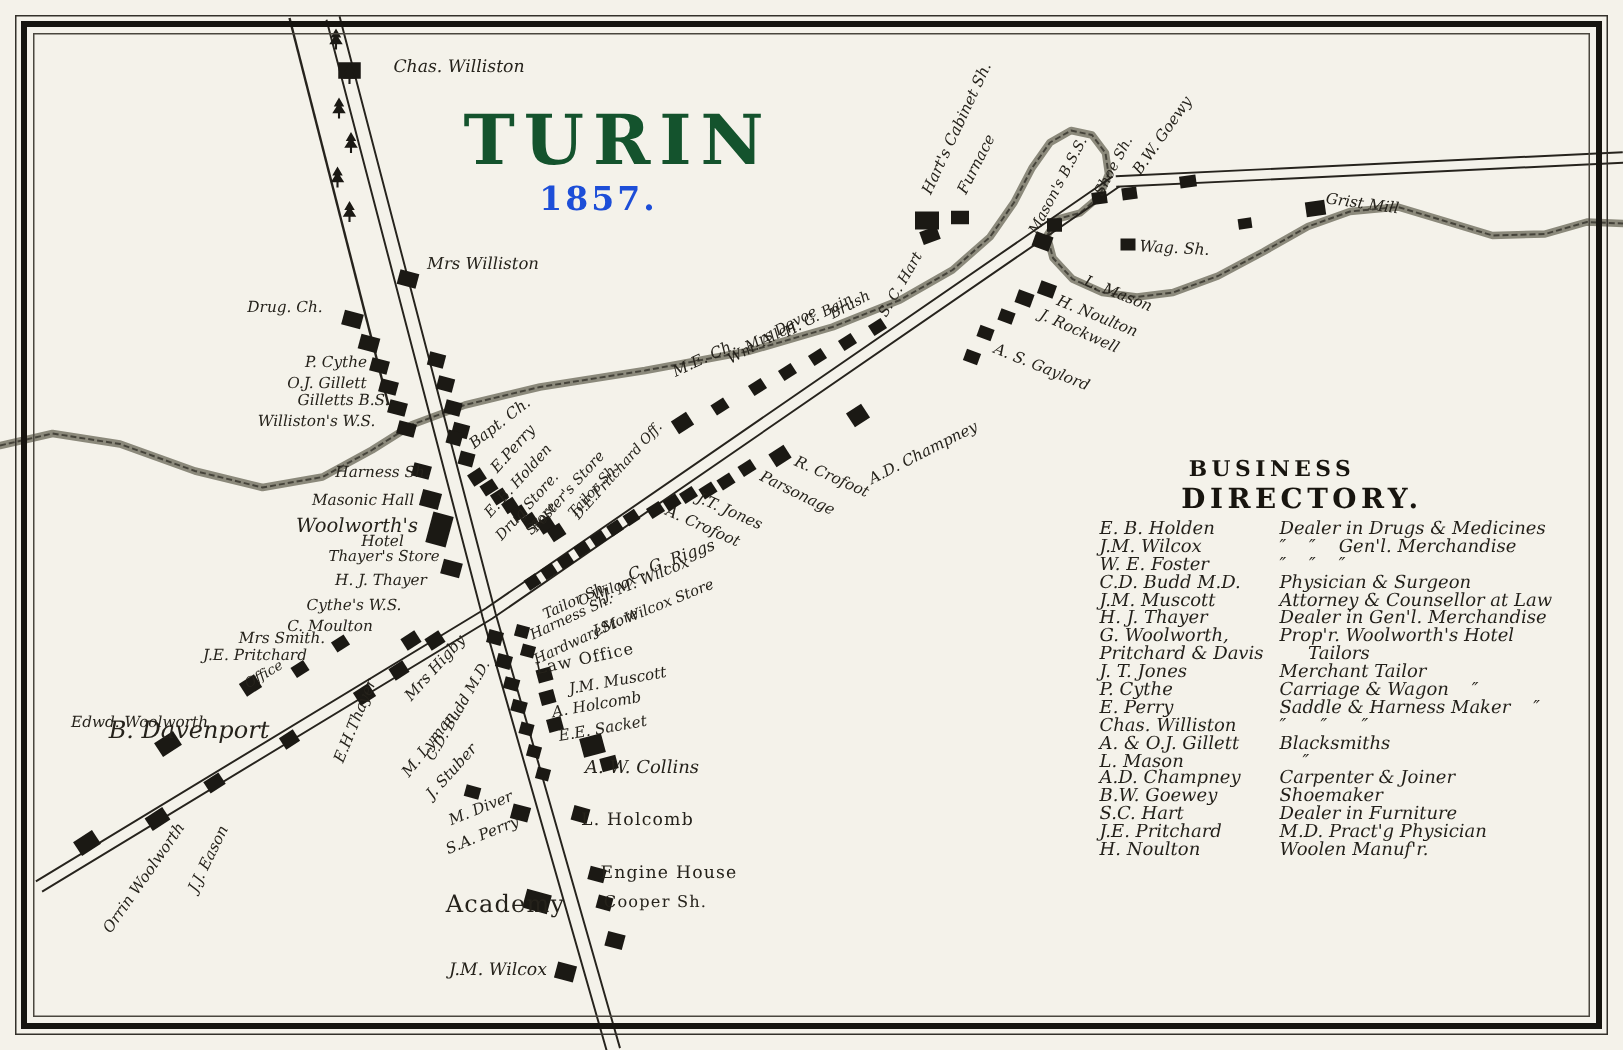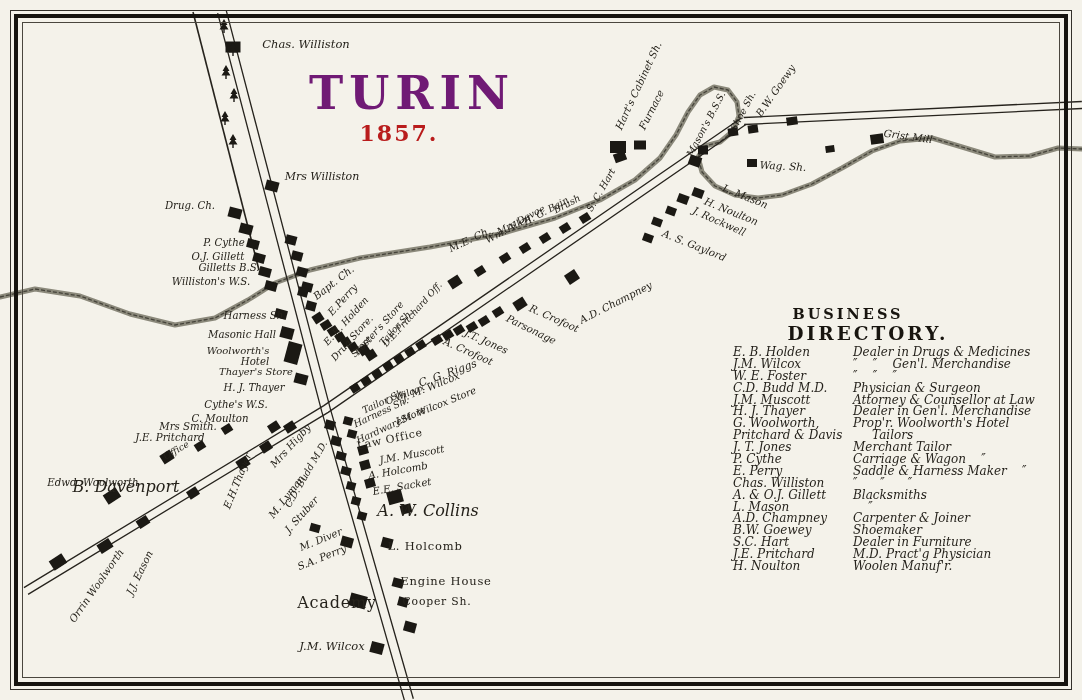--- a/index.html
+++ b/index.html
@@ -6,23 +6,23 @@
   .stage{position:relative;width:1082px;height:700px;background:#f4f2ea;overflow:hidden;
          font-family:"DejaVu Serif", serif;color:#221f19;}
   .frame-thin-outer{position:absolute;inset:10px;border:1.5px solid #33302a;pointer-events:none;}
   .frame-thick{position:absolute;inset:14px;border:4px solid #16140f;pointer-events:none;}
   .frame-thin-inner{position:absolute;inset:22px;border:1px solid #4a463e;pointer-events:none;}
   #map-svg{position:absolute;left:0;top:0;}
   .map-label{position:absolute;white-space:nowrap;font-style:italic;font-size:10.2px;
              color:#25221b;transform:translate(-50%,-50%);line-height:1;}
   .map-label.upright{font-style:normal;letter-spacing:.8px;}
   .title-main{position:absolute;left:412px;top:93px;transform:translate(-50%,-50%);
-              font-size:46px;font-weight:bold;letter-spacing:6px;color:#701a75;}
+              font-size:46px;font-weight:bold;letter-spacing:6px;color:#14532d;}
   .title-year{position:absolute;left:399px;top:133px;transform:translate(-50%,-50%);
-              font-size:22px;font-weight:bold;letter-spacing:2px;color:#b91c1c;}
+              font-size:22px;font-weight:bold;letter-spacing:2px;color:#1d4ed8;}
   .dir-head1{position:absolute;left:848px;top:313px;transform:translate(-50%,-50%);
              font-size:14.5px;font-weight:bold;letter-spacing:3px;color:#18150f;}
   .dir-head2{position:absolute;left:868px;top:333px;transform:translate(-50%,-50%);
              font-size:18.5px;font-weight:bold;letter-spacing:3px;color:#18150f;}
   #directory-rows{position:absolute;left:733px;top:347px;font-size:12px;font-style:italic;}
   .dir-row{height:11.9px;line-height:11.9px;white-space:nowrap;}
   .dir-name{display:inline-block;width:120px;}
   .dir-desc{white-space:pre;}
 </style>
 </head>
@@ -175,21 +175,21 @@
   <div id="labels">
       <div class="map-label" style="left: 306px; top: 45px; font-size: 11.5px; transform: translate(-50%, -50%) rotate(0deg);">Chas. Williston</div>
       <div class="map-label" style="left: 322px; top: 176px; font-size: 11px; transform: translate(-50%, -50%) rotate(0deg);">Mrs Williston</div>
       <div class="map-label" style="left: 190px; top: 206px; font-size: 10.2px; transform: translate(-50%, -50%) rotate(0deg);">Drug. Ch.</div>
       <div class="map-label" style="left: 224px; top: 243px; font-size: 10.2px; transform: translate(-50%, -50%) rotate(0deg);">P. Cythe</div>
       <div class="map-label" style="left: 218px; top: 257px; font-size: 10.2px; transform: translate(-50%, -50%) rotate(0deg);">O.J. Gillett</div>
       <div class="map-label" style="left: 229px; top: 268px; font-size: 10.2px; transform: translate(-50%, -50%) rotate(0deg);">Gilletts B.S.</div>
       <div class="map-label" style="left: 211px; top: 282px; font-size: 10.2px; transform: translate(-50%, -50%) rotate(0deg);">Williston's W.S.</div>
       <div class="map-label" style="left: 255px; top: 316px; font-size: 10.2px; transform: translate(-50%, -50%) rotate(0deg);">Harness Sh.</div>
       <div class="map-label" style="left: 242px; top: 335px; font-size: 10.2px; transform: translate(-50%, -50%) rotate(0deg);">Masonic Hall</div>
-      <div class="map-label" style="left: 238px; top: 351px; font-size: 10px; transform: translate(-50%, -50%) rotate(0deg);">Woolworth's</div>
+      <div class="map-label" style="left: 238px; top: 351px; font-size: 13px; transform: translate(-50%, -50%) rotate(0deg);">Woolworth's</div>
       <div class="map-label" style="left: 255px; top: 362px; font-size: 10.2px; transform: translate(-50%, -50%) rotate(0deg);">Hotel</div>
       <div class="map-label" style="left: 256px; top: 372px; font-size: 10px; transform: translate(-50%, -50%) rotate(0deg);">Thayer's Store</div>
       <div class="map-label" style="left: 254px; top: 388px; font-size: 10.2px; transform: translate(-50%, -50%) rotate(0deg);">H. J. Thayer</div>
       <div class="map-label" style="left: 236px; top: 405px; font-size: 10.2px; transform: translate(-50%, -50%) rotate(0deg);">Cythe's W.S.</div>
       <div class="map-label" style="left: 220px; top: 419px; font-size: 10.2px; transform: translate(-50%, -50%) rotate(0deg);">C. Moulton</div>
       <div class="map-label" style="left: 188px; top: 427px; font-size: 10.2px; transform: translate(-50%, -50%) rotate(0deg);">Mrs Smith.</div>
       <div class="map-label" style="left: 170px; top: 438px; font-size: 10.2px; transform: translate(-50%, -50%) rotate(0deg);">J.E. Pritchard</div>
       <div class="map-label" style="left: 176px; top: 450px; font-size: 9.2px; transform: translate(-50%, -50%) rotate(-30deg);">Office</div>
       <div class="map-label" style="left: 126px; top: 459px; font-size: 16px; transform: translate(-50%, -50%) rotate(0deg); margin-top: 28px;">B. Davenport</div>
       <div class="map-label" style="left: 93px; top: 483px; font-size: 10.2px; transform: translate(-50%, -50%) rotate(0deg);">Edwd. Woolworth</div>
@@ -200,21 +200,21 @@
       <div class="map-label" style="left: 306px; top: 474px; font-size: 9.6px; transform: translate(-50%, -50%) rotate(-60deg);">C.D. Budd M.D.</div>
       <div class="map-label" style="left: 287px; top: 497px; font-size: 10.2px; transform: translate(-50%, -50%) rotate(-52deg);">M. Lyman</div>
       <div class="map-label" style="left: 302px; top: 515px; font-size: 10.2px; transform: translate(-50%, -50%) rotate(-48deg);">J. Stuber</div>
       <div class="map-label" style="left: 321px; top: 540px; font-size: 10.2px; transform: translate(-50%, -50%) rotate(-22deg);">M. Diver</div>
       <div class="map-label" style="left: 322px; top: 558px; font-size: 10.2px; transform: translate(-50%, -50%) rotate(-22deg);">S.A. Perry</div>
       <div class="map-label upright" style="left: 317px; top: 603px; font-size: 16px; transform: translate(-50%, -50%) rotate(0deg); margin-left: 20px;">Academy</div>
       <div class="map-label" style="left: 332px; top: 647px; font-size: 11.5px; transform: translate(-50%, -50%) rotate(0deg);">J.M. Wilcox</div>
       <div class="map-label upright" style="left: 425px; top: 547px; font-size: 11.5px; transform: translate(-50%, -50%) rotate(0deg);">L. Holcomb</div>
       <div class="map-label upright" style="left: 446px; top: 582px; font-size: 11.5px; transform: translate(-50%, -50%) rotate(0deg);">Engine House</div>
       <div class="map-label upright" style="left: 437px; top: 602px; font-size: 10.8px; transform: translate(-50%, -50%) rotate(0deg);">Cooper Sh.</div>
-      <div class="map-label" style="left: 428px; top: 511px; font-size: 16px; transform: translate(-50%, -50%) rotate(0deg);">A. W. Collins</div>
+      <div class="map-label" style="left: 428px; top: 511px; font-size: 12px; transform: translate(-50%, -50%) rotate(0deg);">A. W. Collins</div>
       <div class="map-label" style="left: 402px; top: 487px; font-size: 10.2px; transform: translate(-50%, -50%) rotate(-10deg);">E.E. Sacket</div>
       <div class="map-label" style="left: 398px; top: 471px; font-size: 10.2px; transform: translate(-50%, -50%) rotate(-10deg);">A. Holcomb</div>
       <div class="map-label" style="left: 412px; top: 455px; font-size: 10.2px; transform: translate(-50%, -50%) rotate(-10deg);">J.M. Muscott</div>
       <div class="map-label upright" style="left: 390px; top: 440px; font-size: 10.8px; transform: translate(-50%, -50%) rotate(-12deg);">Law Office</div>
       <div class="map-label" style="left: 391px; top: 425px; font-size: 9.6px; transform: translate(-50%, -50%) rotate(-25deg);">HardwareStore</div>
       <div class="map-label" style="left: 381px; top: 412px; font-size: 9.6px; transform: translate(-50%, -50%) rotate(-25deg);">Harness Sh.</div>
       <div class="map-label" style="left: 384px; top: 401px; font-size: 9.6px; transform: translate(-50%, -50%) rotate(-25deg);">Tailor Sh.</div>
       <div class="map-label" style="left: 436px; top: 406px; font-size: 9.8px; transform: translate(-50%, -50%) rotate(-22deg);">J.M. Wilcox Store</div>
       <div class="map-label" style="left: 405px; top: 394px; font-size: 9.2px; transform: translate(-50%, -50%) rotate(-22deg);">O.Wilcox</div>
       <div class="map-label" style="left: 431px; top: 387px; font-size: 10.2px; transform: translate(-50%, -50%) rotate(-22deg);">J. M. Wilcox</div>

